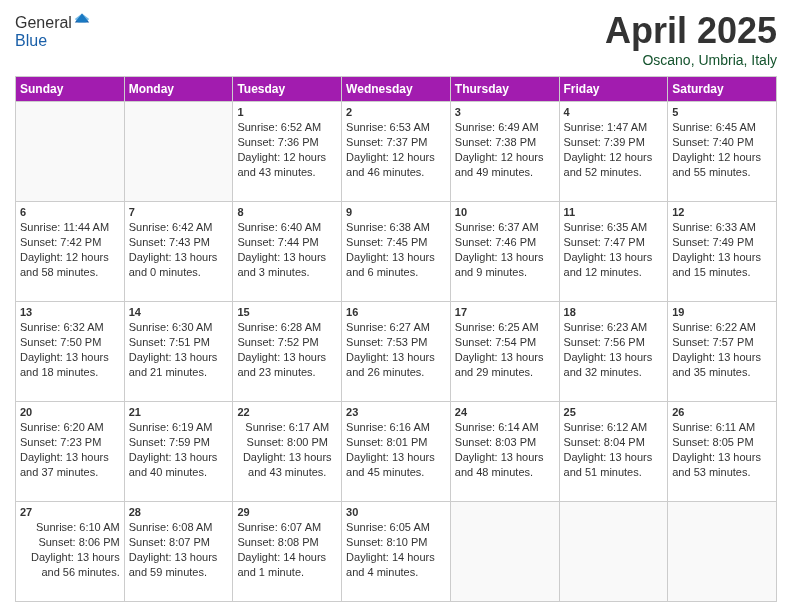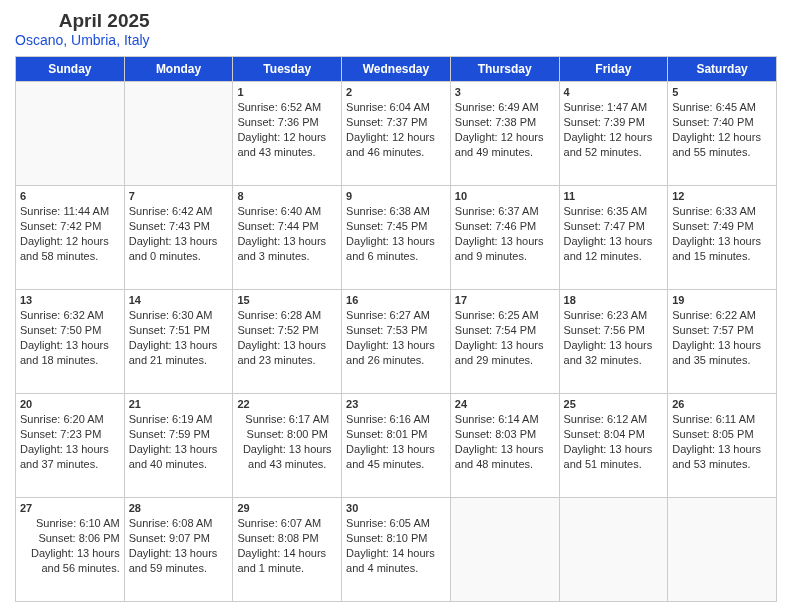--- a/index.html
+++ b/index.html
@@ -31,41 +31,41 @@
     .logo-blue { color: #1a5fa8; }
     .logo-icon {
       width: 18px;
       height: 18px;
       margin-left: 1px;
     }
     .title-block {
       text-align: right;
     }
     .month-year {
-      font-size: 19px;
+      font-size: 36px;
       font-weight: bold;
       color: #333;
     }
     .location {
       font-size: 14px;
-      color: #1d4ed8;
+      color: #14532d;
     }
     .calendar {
       width: 100%;
       border-collapse: collapse;
       flex: 1;
       table-layout: fixed;
     }
     .calendar th {
-      background: #1d4ed8;
+      background: #a21caf;
       color: #fff;
       font-size: 12px;
       font-weight: bold;
       padding: 5px 4px;
-      text-align: center;
+      text-align: left;
       border: 1px solid #ccc;
     }
     .calendar td {
       border: 1px solid #ccc;
       vertical-align: top;
       padding: 4px 4px 3px 4px;
       font-size: 10px;
       color: #333;
       width: calc(100% / 7);
       height: 80px;
@@ -83,20 +83,29 @@
     }
     .empty-cell {
       background: #f9f9f9;
     }
   </style>
 </head>
 <body>
 
 <div class="page">
   <div class="header">
+    <div class="logo">
+      <div>
+        <span class="logo-general">General</span><svg class="logo-icon" viewBox="0 0 20 20">
+            <polygon points="2,14 10,4 18,14" fill="#1a5fa8"></polygon>
+            <polygon points="6,14 14,14 18,10 10,4 2,10" fill="#1a8ad4" opacity="0.6"></polygon>
+          </svg><br>
+        <span class="logo-blue">Blue</span>
+      </div>
+    </div>
     <div class="title-block">
       <div class="month-year">April 2025</div>
       <div class="location">Oscano, Umbria, Italy</div>
     </div>
   </div>
 
   <table class="calendar">
     <thead>
       <tr>
       <th>Sunday</th>
@@ -113,21 +122,21 @@
           <td class="empty-cell"></td>
           <td class="empty-cell"></td>
           <td>
             <span class="day-num">1</span>
             <div class="day-info" style="white-space: pre-line;">Sunrise: 6:52 AM
 Sunset: 7:36 PM
 Daylight: 12 hours and 43 minutes.</div>
           </td>
           <td>
             <span class="day-num">2</span>
-            <div class="day-info" style="white-space: pre-line;">Sunrise: 6:04 AM
+            <div class="day-info" style="white-space: pre-line;">Sunrise: 6:53 AM
 Sunset: 7:37 PM
 Daylight: 12 hours and 46 minutes.</div>
           </td>
           <td>
             <span class="day-num">3</span>
             <div class="day-info" style="white-space: pre-line;">Sunrise: 6:49 AM
 Sunset: 7:38 PM
 Daylight: 12 hours and 49 minutes.</div>
           </td>
           <td>
@@ -278,21 +287,21 @@
         <tr>
           <td>
             <span class="day-num">27</span>
             <div class="day-info" style="white-space: pre-line; text-align: right;">Sunrise: 6:10 AM
 Sunset: 8:06 PM
 Daylight: 13 hours and 56 minutes.</div>
           </td>
           <td>
             <span class="day-num">28</span>
             <div class="day-info" style="white-space: pre-line;">Sunrise: 6:08 AM
-Sunset: 9:07 PM
+Sunset: 8:07 PM
 Daylight: 13 hours and 59 minutes.</div>
           </td>
           <td>
             <span class="day-num">29</span>
             <div class="day-info" style="white-space: pre-line;">Sunrise: 6:07 AM
 Sunset: 8:08 PM
 Daylight: 14 hours and 1 minute.</div>
           </td>
           <td>
             <span class="day-num">30</span>

